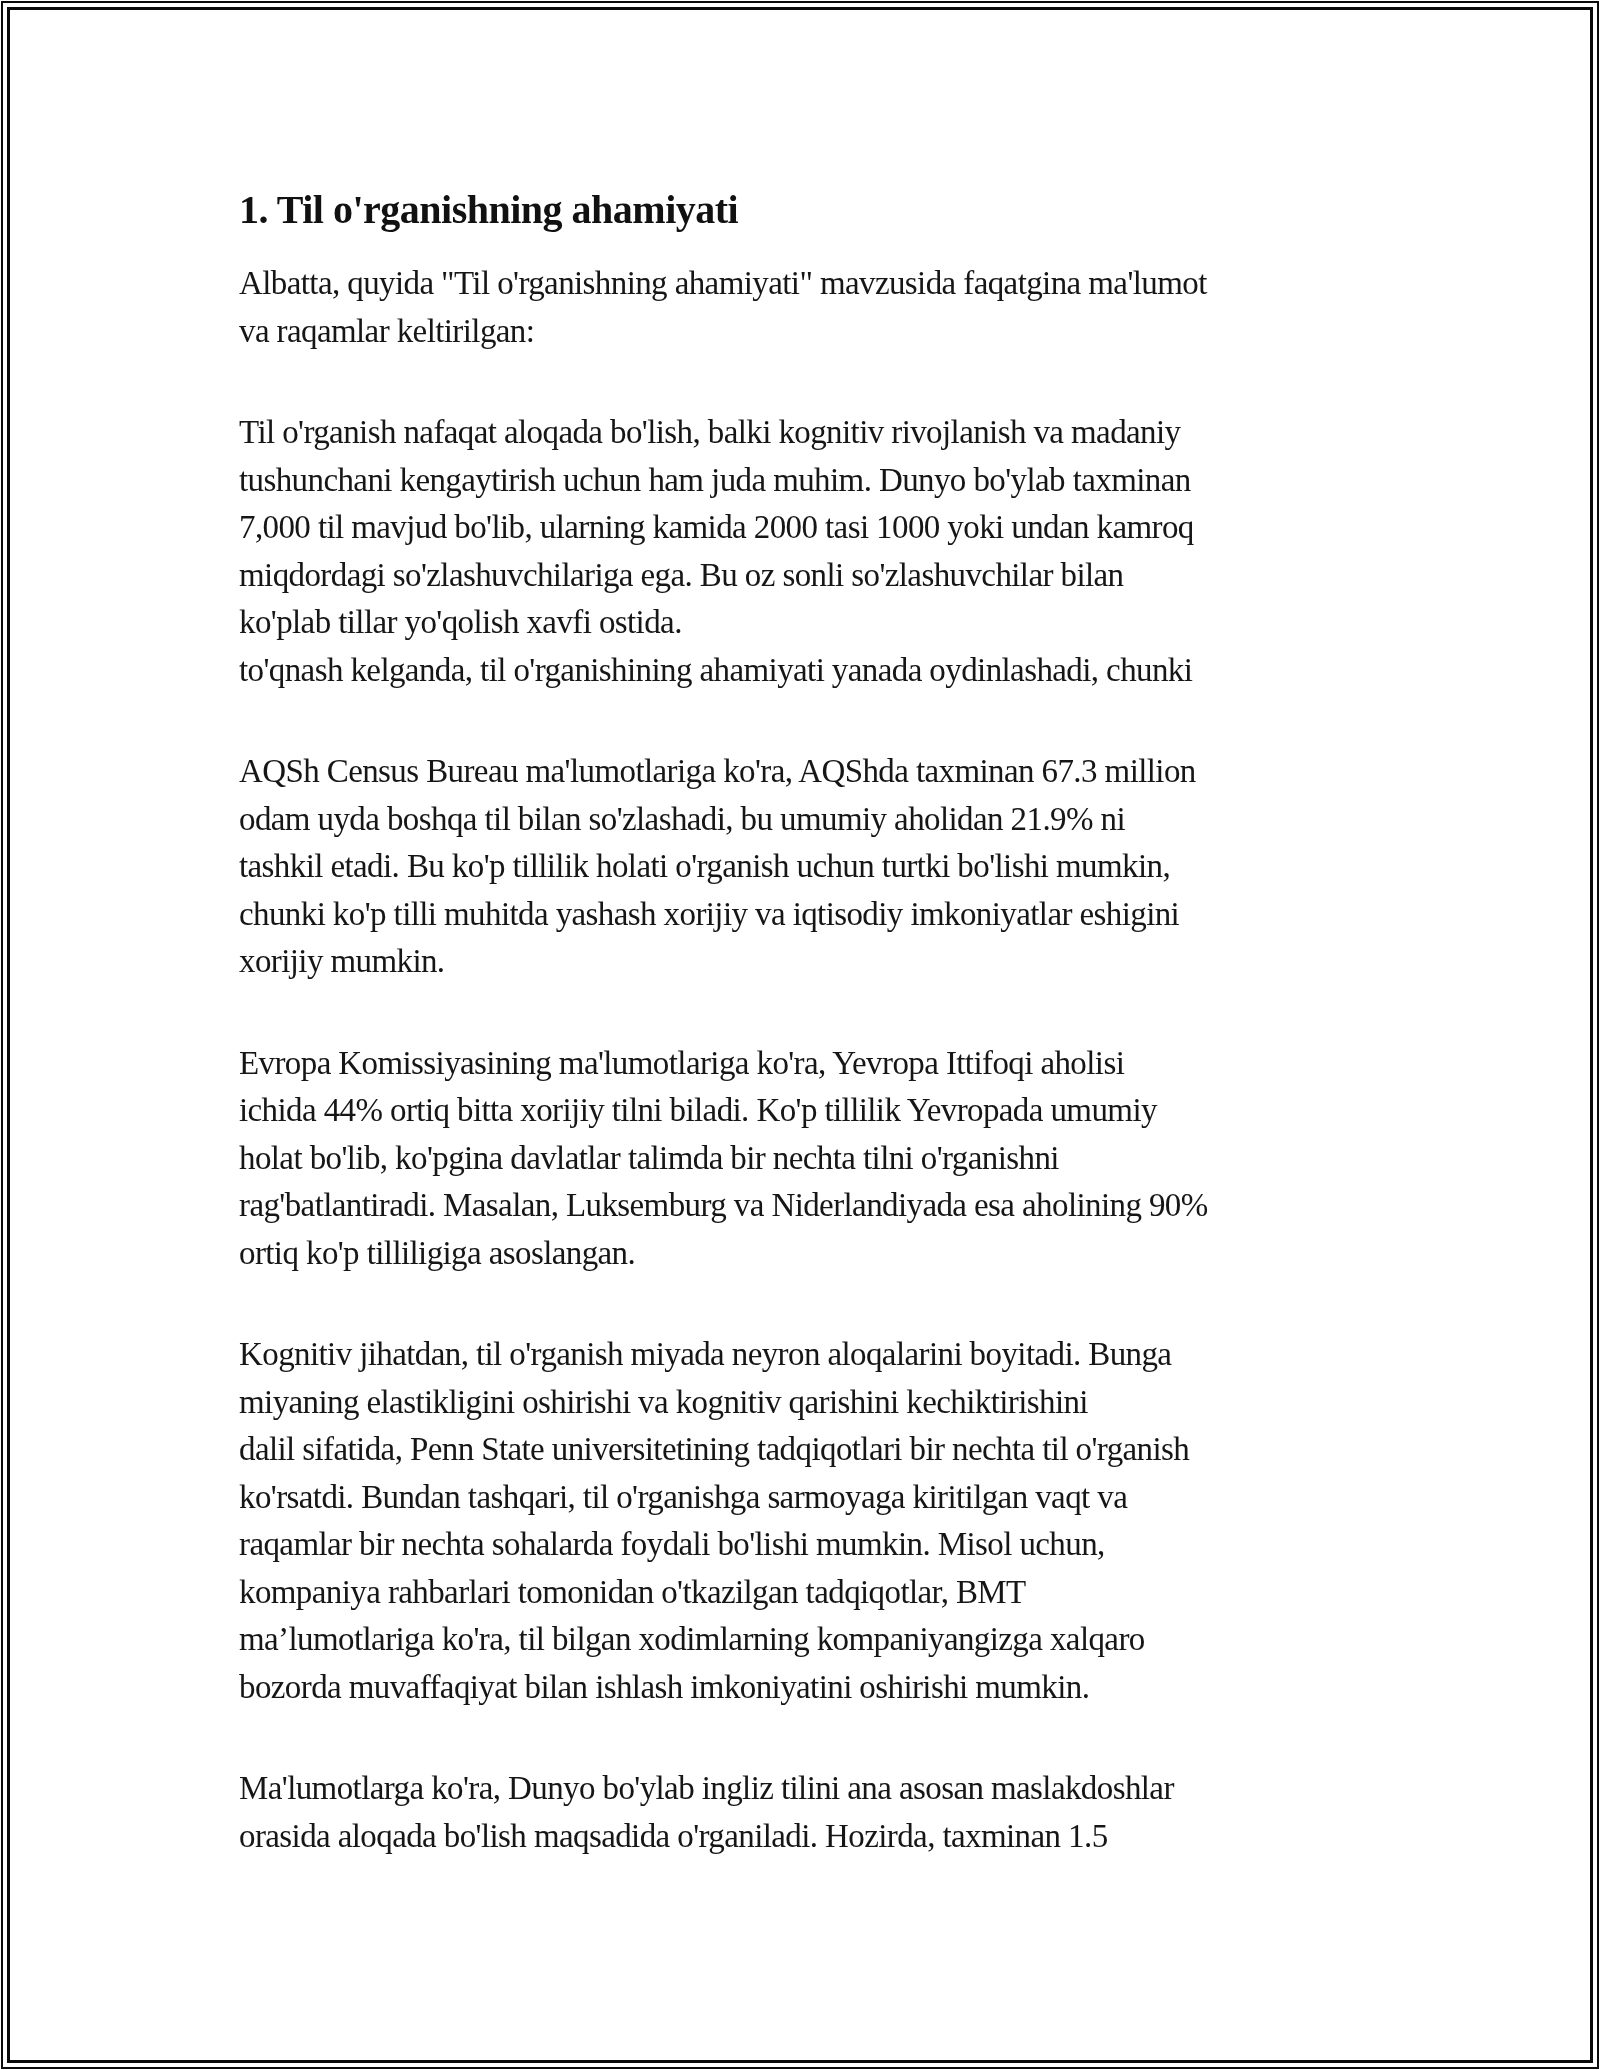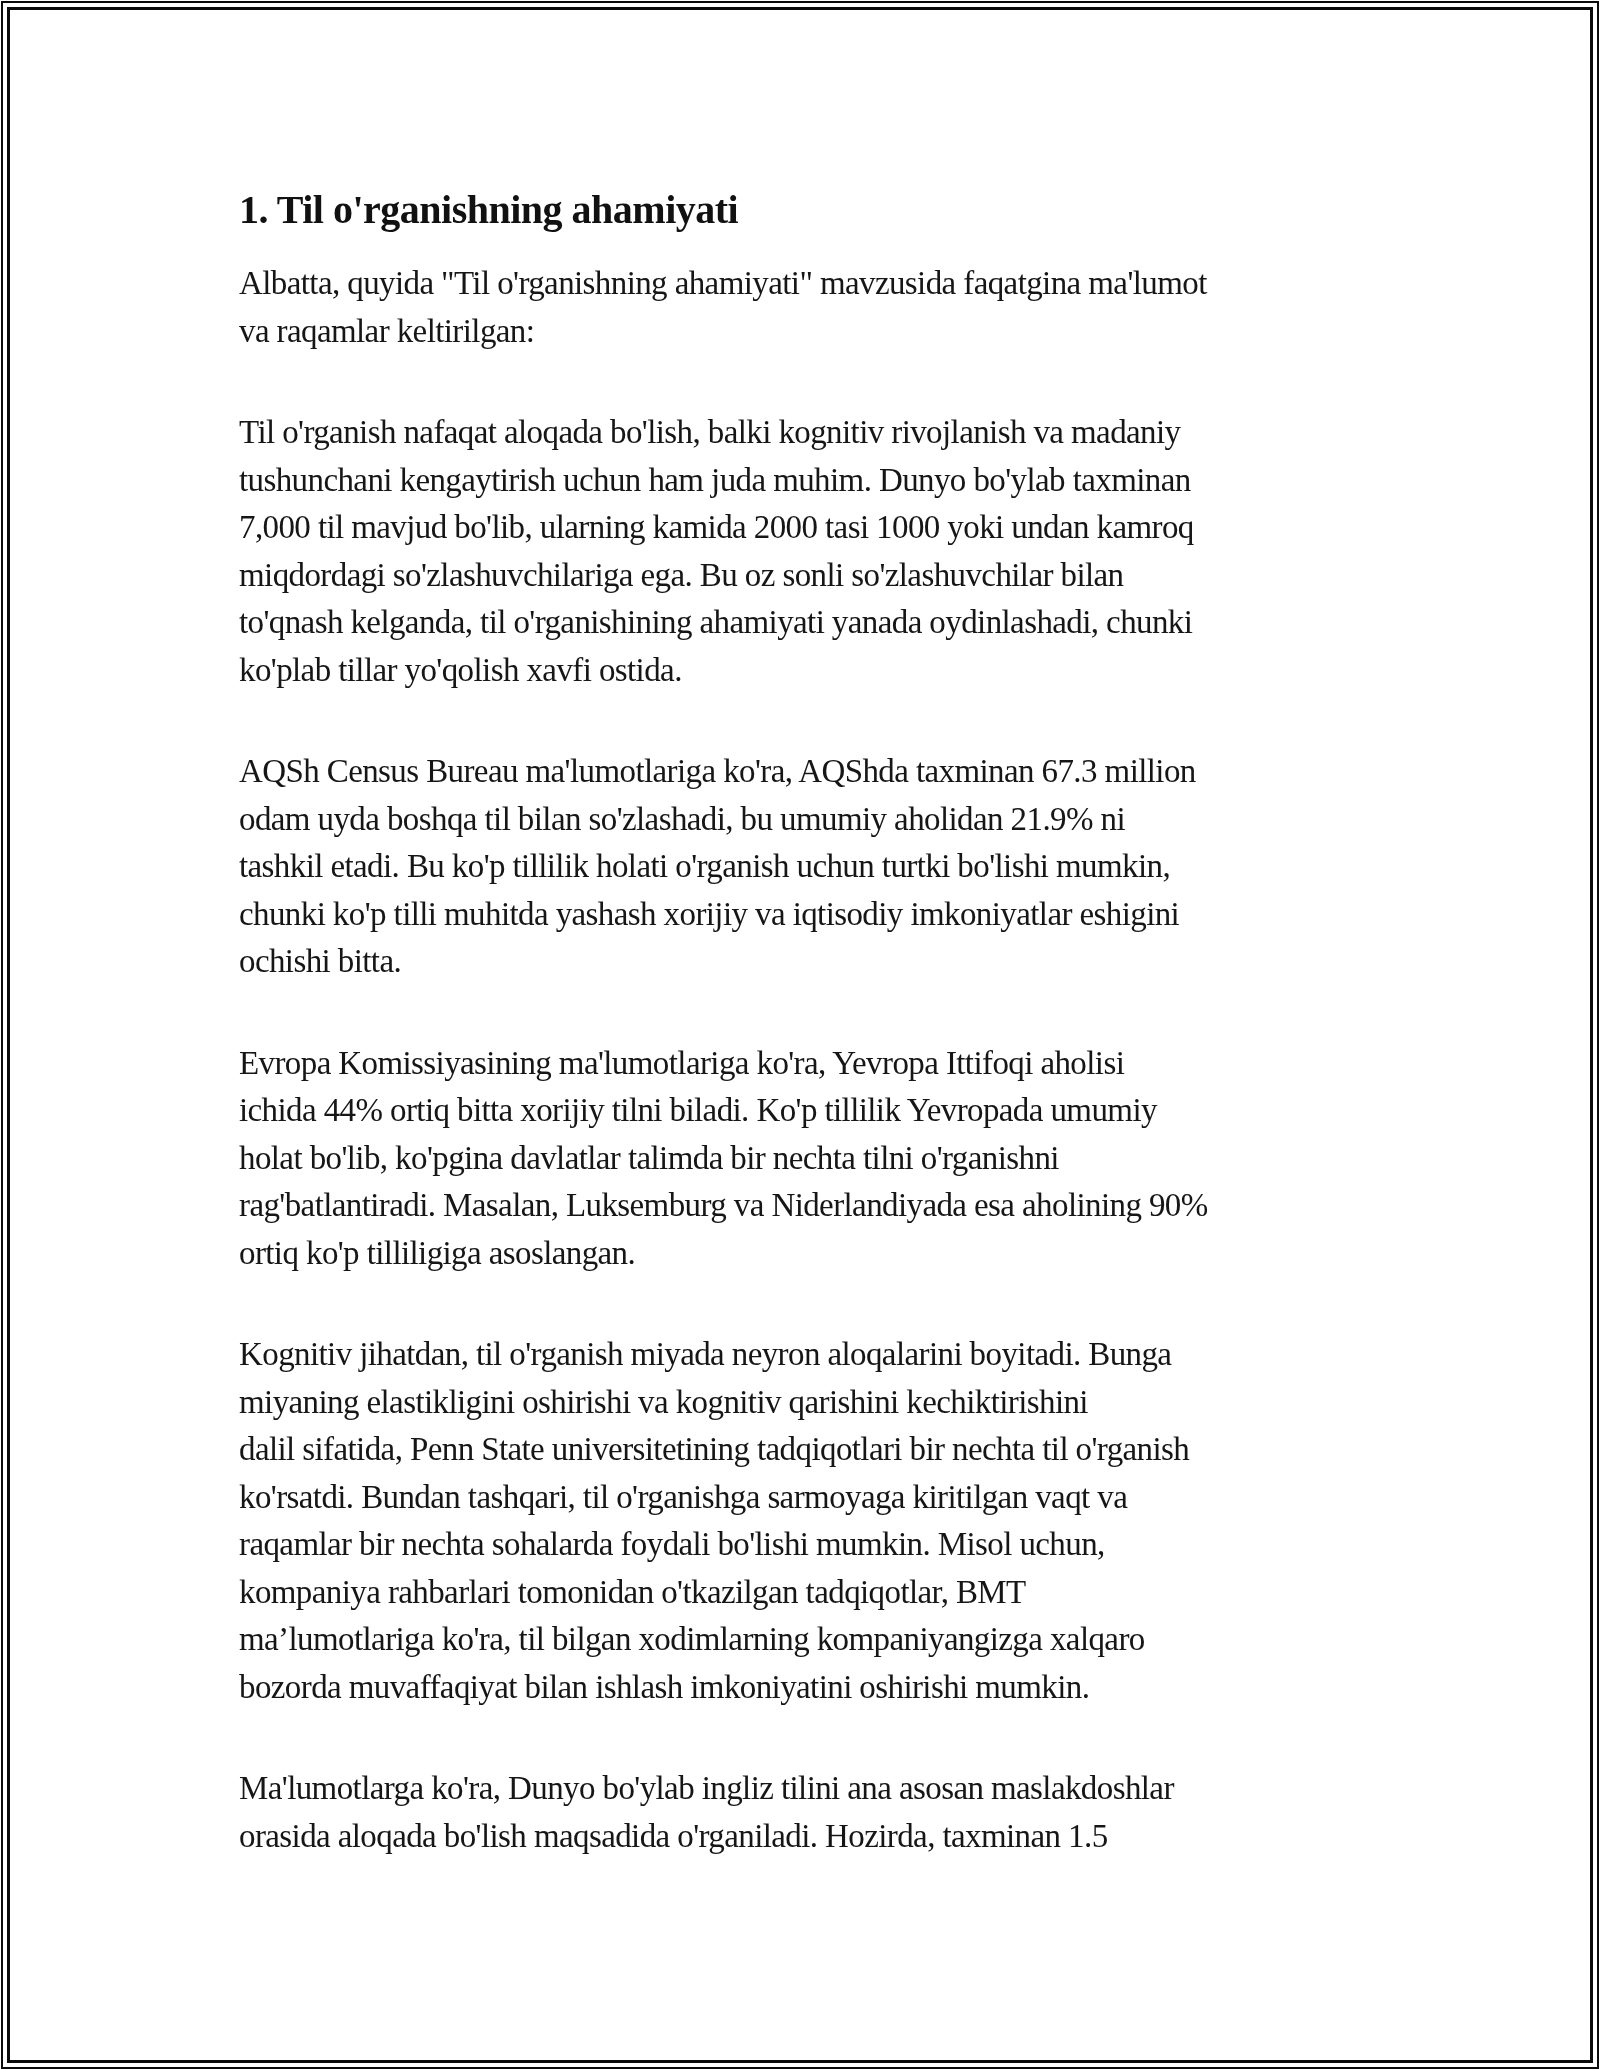--- a/index.html
+++ b/index.html
@@ -70,30 +70,30 @@
     <div class="para">
       <div class="line">Albatta, quyida "Til o'rganishning ahamiyati" mavzusida faqatgina ma'lumot</div>
       <div class="line">va raqamlar keltirilgan:</div>
     </div>
 
     <div class="para">
       <div class="line">Til o'rganish nafaqat aloqada bo'lish, balki kognitiv rivojlanish va madaniy</div>
       <div class="line">tushunchani kengaytirish uchun ham juda muhim. Dunyo bo'ylab taxminan</div>
       <div class="line">7,000 til mavjud bo'lib, ularning kamida 2000 tasi 1000 yoki undan kamroq</div>
       <div class="line">miqdordagi so'zlashuvchilariga ega. Bu oz sonli so'zlashuvchilar bilan</div>
+      <div class="line">ko'plab tillar yo'qolish xavfi ostida.</div>
       <div class="line">to'qnash kelganda, til o'rganishining ahamiyati yanada oydinlashadi, chunki</div>
-      <div class="line">ko'plab tillar yo'qolish xavfi ostida.</div>
     </div>
 
     <div class="para">
       <div class="line">AQSh Census Bureau ma'lumotlariga ko'ra, AQShda taxminan 67.3 million</div>
       <div class="line">odam uyda boshqa til bilan so'zlashadi, bu umumiy aholidan 21.9% ni</div>
       <div class="line">tashkil etadi. Bu ko'p tillilik holati o'rganish uchun turtki bo'lishi mumkin,</div>
       <div class="line">chunki ko'p tilli muhitda yashash xorijiy va iqtisodiy imkoniyatlar eshigini</div>
-      <div class="line">ochishi bitta.</div>
+      <div class="line">xorijiy mumkin.</div>
     </div>
 
     <div class="para">
       <div class="line">Evropa Komissiyasining ma'lumotlariga ko'ra, Yevropa Ittifoqi aholisi</div>
       <div class="line">ichida 44% ortiq bitta xorijiy tilni biladi. Ko'p tillilik Yevropada umumiy</div>
       <div class="line">holat bo'lib, ko'pgina davlatlar talimda bir nechta tilni o'rganishni</div>
       <div class="line">rag'batlantiradi. Masalan, Luksemburg va Niderlandiyada esa aholining 90%</div>
       <div class="line">ortiq ko'p tilliligiga asoslangan.</div>
     </div>
 

